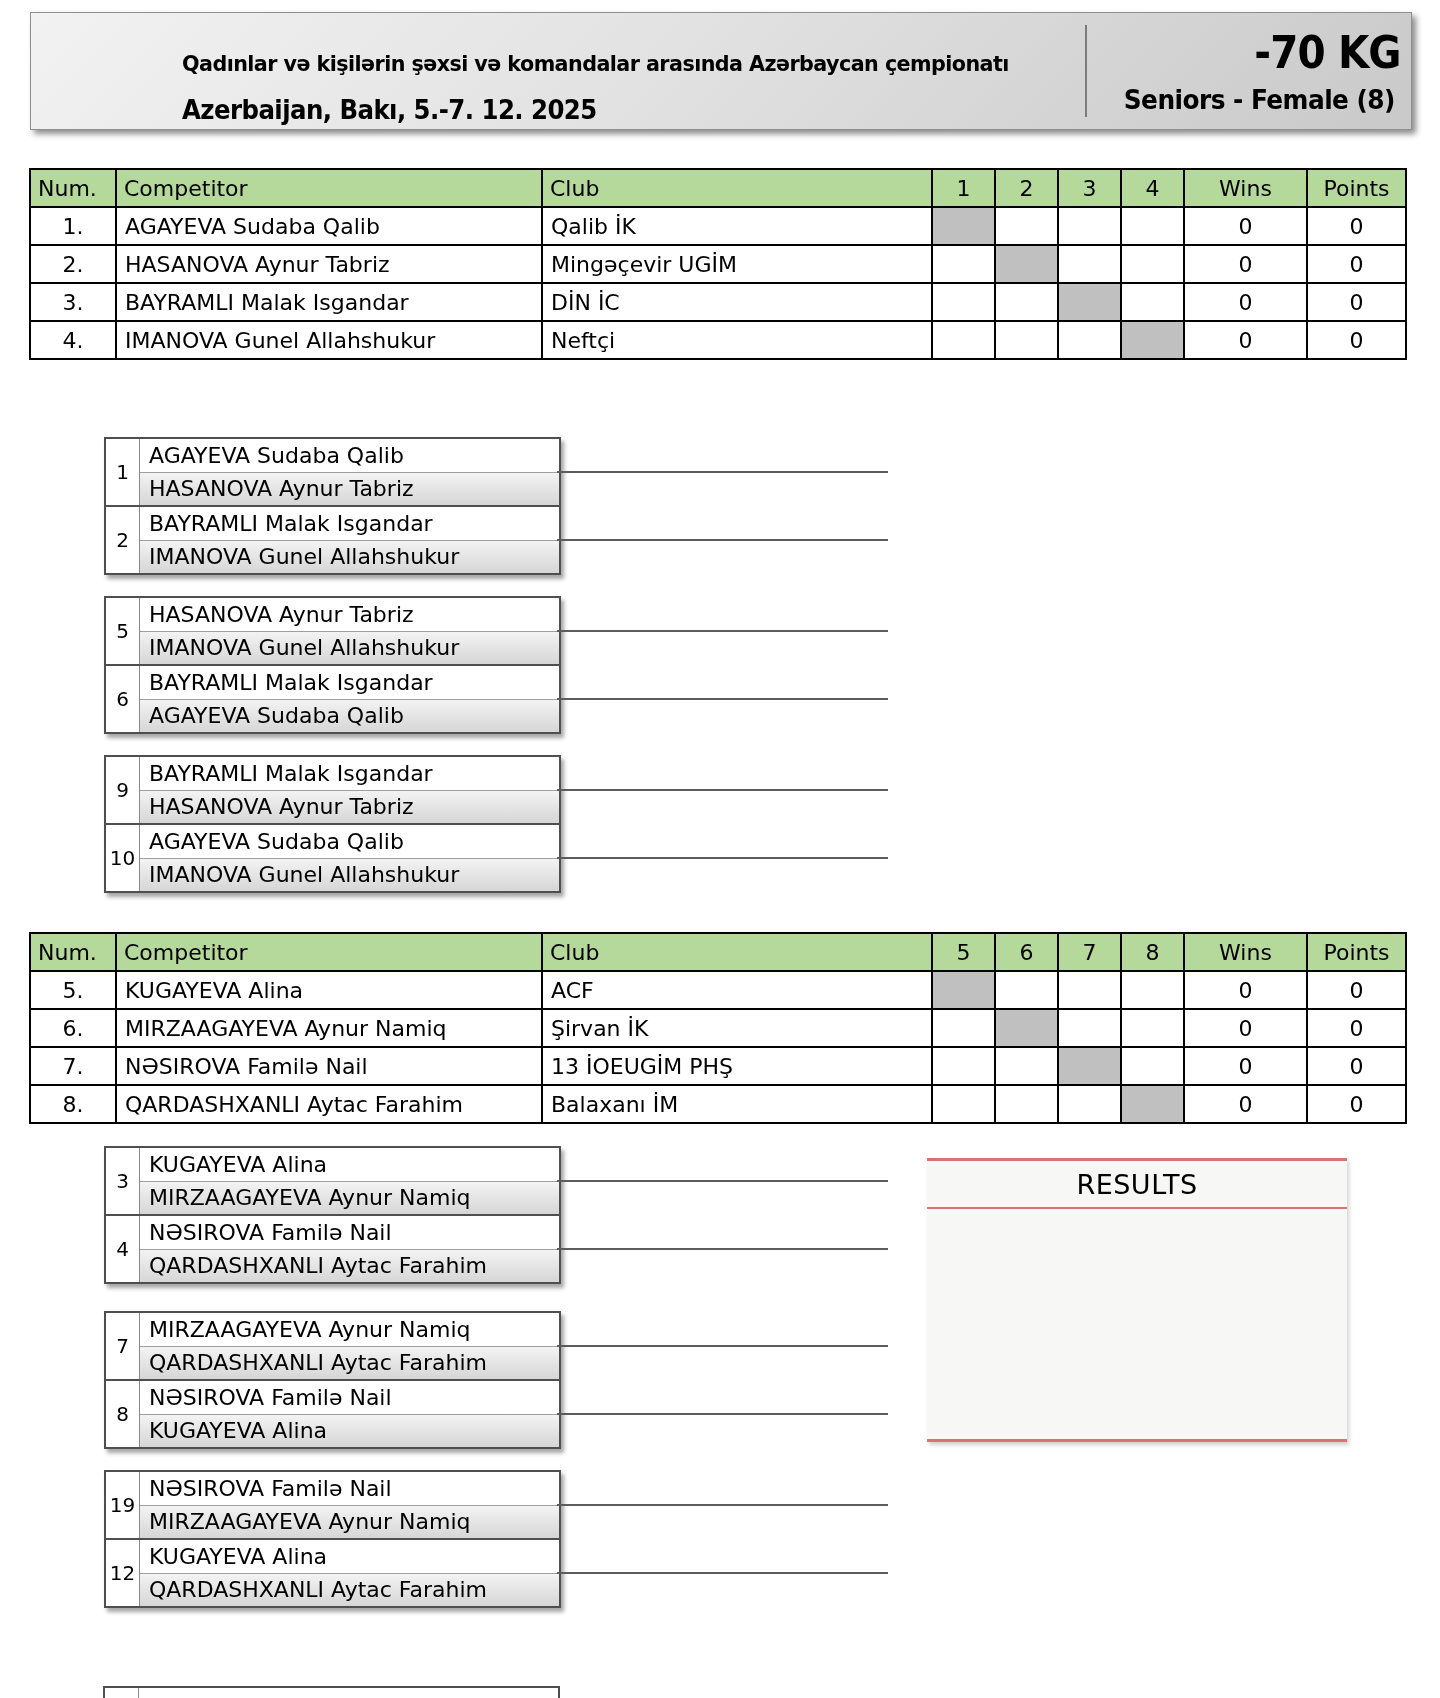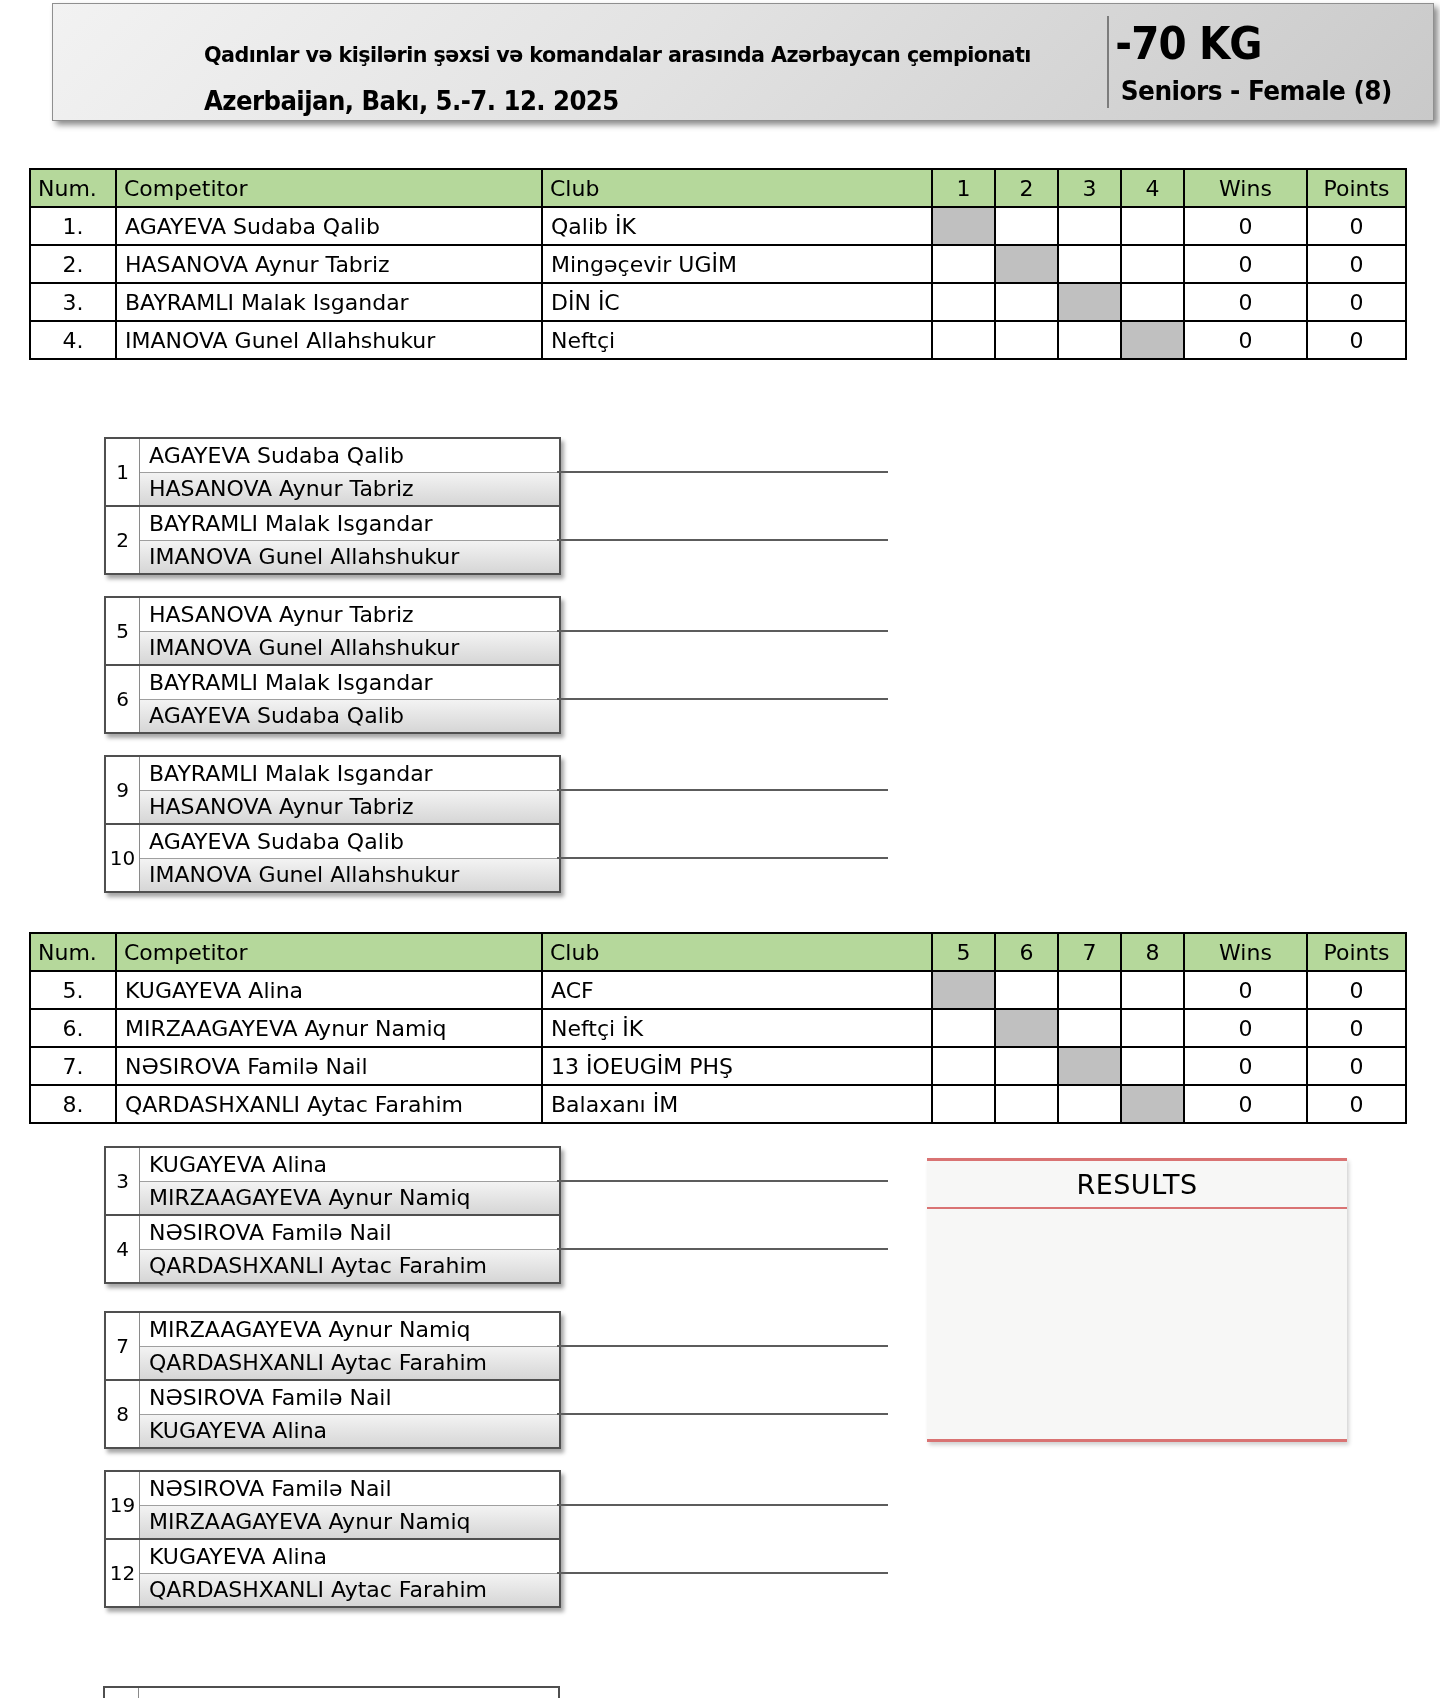--- a/index.html
+++ b/index.html
@@ -4,42 +4,41 @@
 <style>
   html,body{margin:0;padding:0;background:#ffffff;}
   .page{
     position:relative;width:1440px;height:1698px;background:#ffffff;
     font-family:"DejaVu Sans","Liberation Sans",sans-serif;color:#000;
     overflow:hidden;
   }
 
   
   .header-band{
-    position:absolute;left:30px;top:3px;width:1380px;height:116px;
+    position:absolute;left:30px;top:12px;width:1380px;height:116px;
     background:linear-gradient(135deg,#f2f2f2 0%,#e2e2e2 45%,#c9c9c9 100%);
     border:1px solid #8f8f8f;
     box-shadow:4px 4px 6px rgba(0,0,0,0.45);
-    margin-left:22px;
   }
   .header-title{
     position:absolute;left:151px;top:38px;
     font-size:22px;font-weight:700;letter-spacing:-0.6px;white-space:nowrap;
     transform:scaleX(0.94);transform-origin:left center;
   }
   .header-date{
     position:absolute;left:151px;top:82px;
     font-size:26px;font-weight:700;letter-spacing:-0.6px;white-space:nowrap;
     transform:scaleX(0.94);transform-origin:left center;
   }
   .header-divider{
     position:absolute;left:1054px;top:12px;width:2px;height:92px;background:#7c7c7c;
   }
   .header-right{
     position:absolute;left:1056px;top:0;right:4px;height:100%;
-    display:flex;flex-direction:column;align-items:flex-start;justify-content:center;gap:6px;
+    display:flex;flex-direction:column;align-items:flex-end;justify-content:center;gap:6px;
   }
   .weight-class{font-size:44px;font-weight:800;letter-spacing:-1px;transform:scaleX(0.92);}
   .category{font-size:27px;font-weight:700;letter-spacing:-0.6px;transform:scaleX(0.92);}
 
   
   table.pool{
     position:absolute;left:29px;width:1376px;
     border-collapse:collapse;table-layout:fixed;font-size:22px;
   }
   #pool-table-1{top:168px;}
@@ -285,21 +284,21 @@
         <td class="score diag"></td>
         <td class="score"></td>
         <td class="score"></td>
         <td class="score"></td>
         <td class="stat">0</td>
         <td class="stat">0</td>
       </tr>
       <tr>
         <td class="num">6.</td>
         <td class="name">MIRZAAGAYEVA Aynur Namiq</td>
-        <td class="club">Neftçi İK</td>
+        <td class="club">Şirvan İK</td>
         <td class="score"></td>
         <td class="score diag"></td>
         <td class="score"></td>
         <td class="score"></td>
         <td class="stat">0</td>
         <td class="stat">0</td>
       </tr>
       <tr>
         <td class="num">7.</td>
         <td class="name">NƏSIROVA Familə Nail</td>

